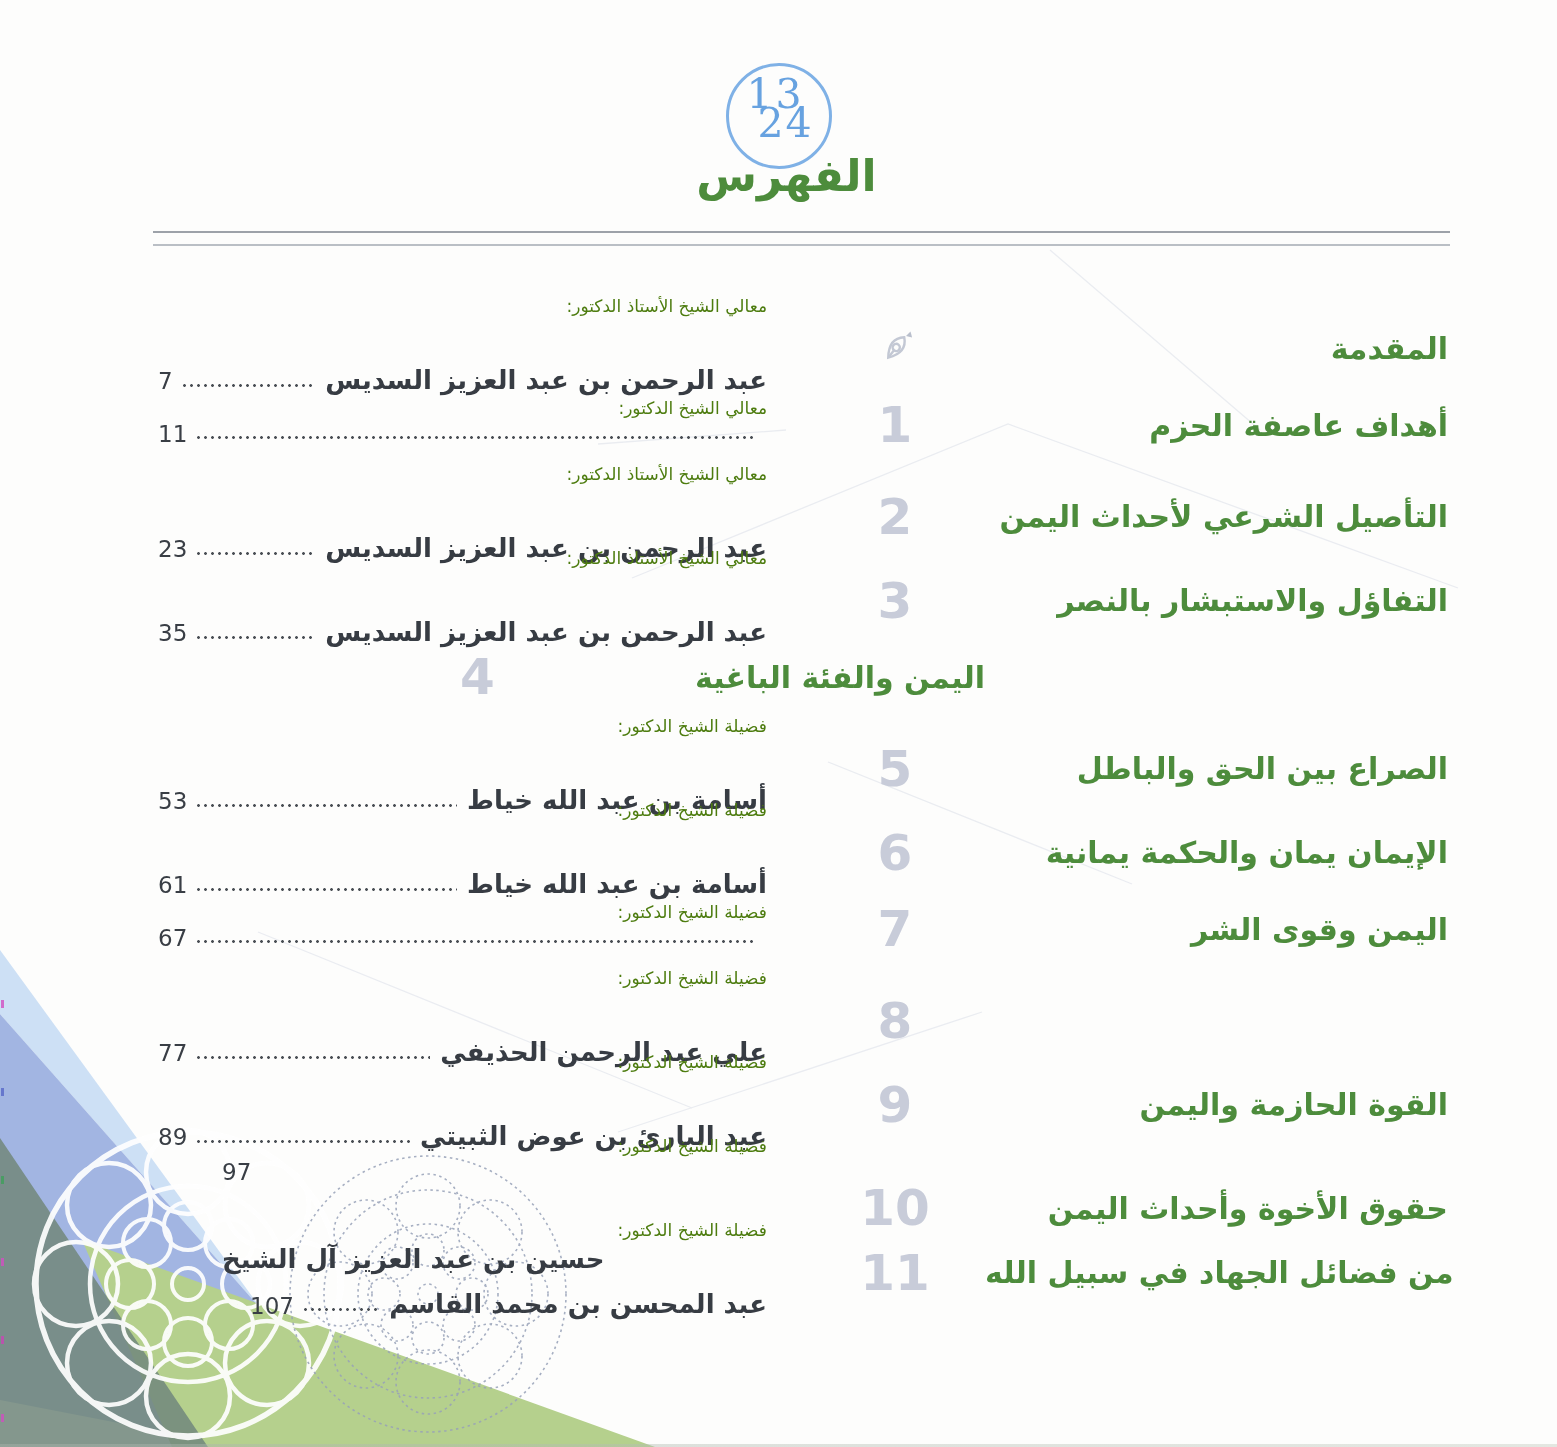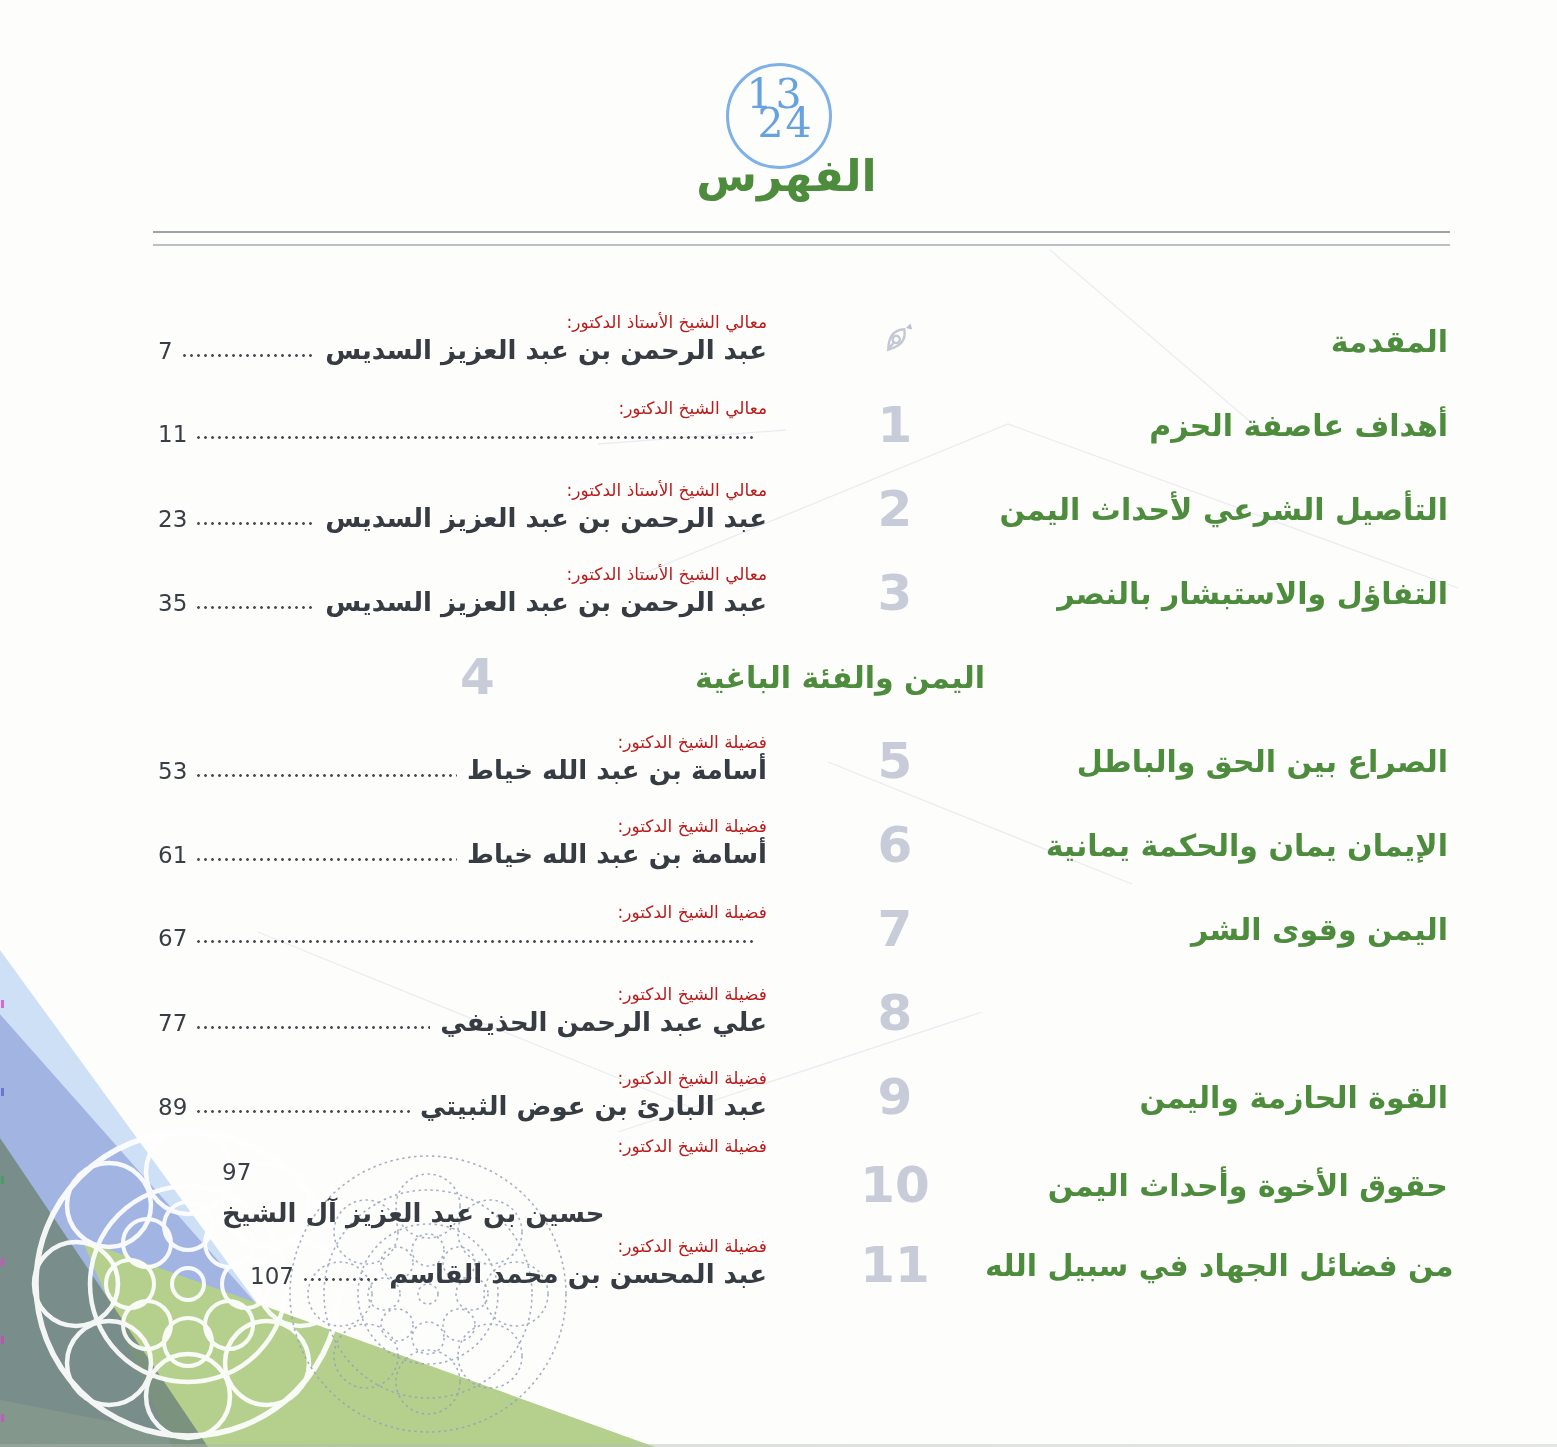--- a/index.html
+++ b/index.html
@@ -44,42 +44,42 @@
     height:84px;
     display:grid;
     grid-template-columns:655px 180px 1fr;
     align-items:center;
   }
   .author{
     display:flex;flex-direction:column;justify-content:center;
     padding-right:38px;
   }
   .author-label{
-    font-size:17px;color:#b91c1c;text-align:right;
+    font-size:17px;color:#4d7c0f;text-align:right;
     margin-bottom:3px;
   }
   .name-line{
     display:flex;align-items:baseline;padding-left:8px;
   }
   .row:nth-child(11) .name-line{padding-left:72px;flex-direction:column;}
   .row:nth-child(12) .name-line{padding-left:100px;align-items:flex-end;}
   .pagenum{
     font-size:23px;color:#393e45;font-weight:500;white-space:nowrap;
   }
   .leader{
     flex:1 1 auto;height:7px;align-self:flex-end;
     margin:0 10px 6px 8px;
     background-image:radial-gradient(circle,#4a4f55 1.3px,transparent 1.5px);
     background-size:7px 7px;
     background-repeat:repeat-x;
     background-position:left bottom;
   }
   .author-name{
     font-size:26px;font-weight:bold;color:#373c43;
-    text-align:right;white-space:nowrap;
+    text-align:right;white-space:nowrap;margin-top:46px;
   }
   .marker-cell{
     justify-self:center;align-self:center;margin-top:6px;
     display:flex;align-items:center;justify-content:center;
   }
   .marker-num{
     font-size:50px;font-weight:bold;color:#c8ccd9;line-height:1;
   }
   .chapter{
     font-size:30px;font-weight:bold;color:#4d8c3c;

